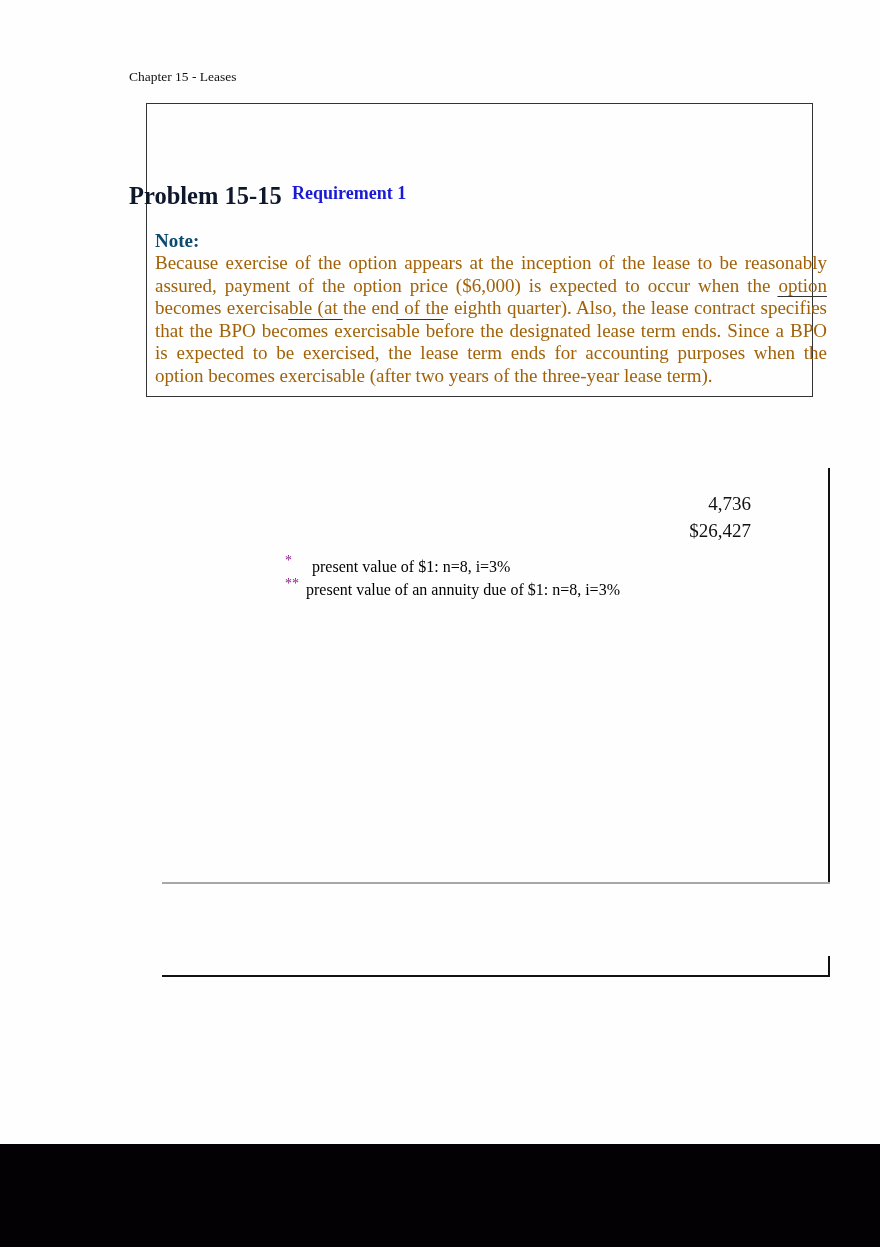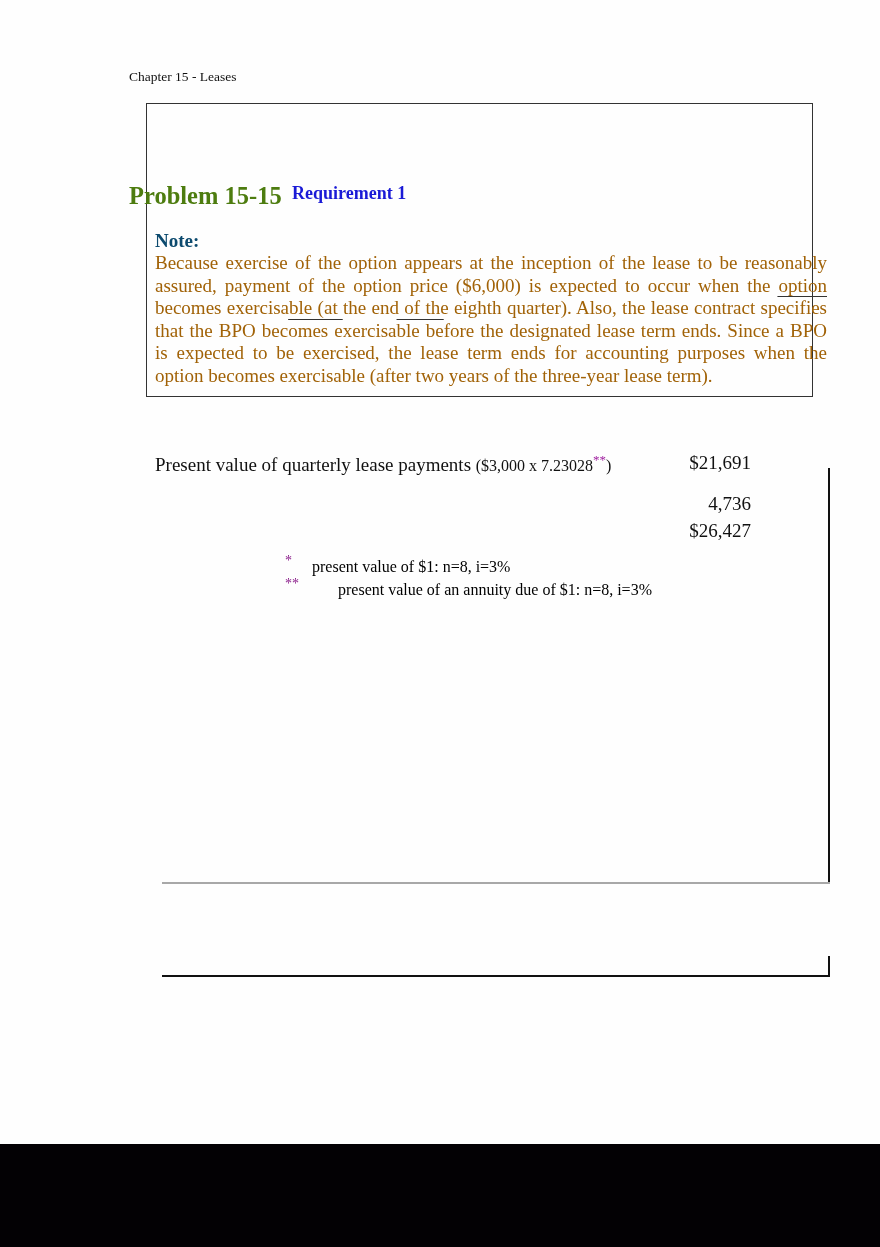--- a/index.html
+++ b/index.html
@@ -14,21 +14,21 @@
 
     .running-head { position: absolute; left: 129px; top: 51px; font-size: 13.5px; color: #111; margin-top: 18px; }
 
     .frame-box {
       position: absolute; left: 146px; top: 103px; width: 665px; height: 292px;
       border: 1.5px solid #333;
     }
 
     .problem-title {
       position: absolute; left: 129px; top: 182px;
-      font-size: 24.5px; font-weight: bold; color: #4d7c0f; white-space: nowrap; text-align: center;
+      font-size: 24.5px; font-weight: bold; color: #0f172a; white-space: nowrap; text-align: center;
     }
     .requirement {
       position: absolute; left: 292px; top: 183px;
       font-size: 18px; font-weight: bold; color: #1a1ad6; white-space: nowrap;
     }
     .note-label {
       position: absolute; left: 155px; top: 230px;
       font-size: 19px; font-weight: bold; color: #0c4a6e;
     }
     .note-text {
@@ -44,21 +44,21 @@
     .pv-row .amount { position: absolute; right: 4px; top: 0; text-align: right; }
     .row1 { top: 452px; height: 24px; }
     .row2 { top: 493px; height: 24px; }
     .row3 { top: 520px; height: 24px; }
 
     .footnote { position: absolute; font-size: 16px; color: #000000; white-space: nowrap; }
     .fn-star { position: absolute; font-size: 14px; color: #8a1c8a; }
     .fn1-star { left: 285px; top: 553px; }
     .fn1 { left: 312px; top: 558px; }
     .fn2-star { left: 285px; top: 576px; }
-    .fn2 { left: 306px; top: 581px; margin-left: 32px; }
+    .fn2 { left: 306px; top: 581px; }
 
     .vline-right { position: absolute; left: 828px; top: 468px; width: 2px; height: 416px; background: #111; }
     .hline-mid { position: absolute; left: 162px; top: 882px; width: 668px; height: 2px; background: #a8a8a8; }
     .hline-bottom { position: absolute; left: 162px; top: 975px; width: 668px; height: 2px; background: #111; }
     .tick-right { position: absolute; left: 828px; top: 956px; width: 2px; height: 21px; background: #111; }
   </style>
 </head>
 <body>
 
 <div class="page">
@@ -66,24 +66,20 @@
   <div class="running-head">Chapter 15 - Leases</div>
 
   <div class="frame-box"></div>
 
   <div class="problem-title">Problem 15-15</div>
   <div class="requirement">Requirement 1</div>
 
   <div class="note-label">Note:</div>
   <div class="note-text"><span>Because exercise of the option appears at the inception of the lease to be reasonably assured, payment of the option price ($6,000) is expected to occur when the option becomes exercisable (at the end of the eighth quarter).  Also, the lease contract sp</span><span class="overline">ecifies</span><span> that the BPO bec</span><span class="overline">omes e</span><span>xercisa</span><span class="overline">ble be</span><span>fore the designated lease term ends.  Since a BPO is expected to be exercised, the lease term ends for accounting purposes when the option becomes exercisable (after two years of the three-year lease term).</span></div>
 
-  <div class="pv-row row1">
-    <span class="label"><span>Present value of quarterly lease payments </span><span class="small">($3,000 x 7.23028</span><span class="star">**</span><span class="small">)</span></span>
-    <span class="amount">$21,691</span>
-  </div>
 
   <div class="pv-row row2">
     <span class="amount">4,736</span>
   </div>
 
   <div class="pv-row row3">
     <span class="amount">$26,427</span>
   </div>
 
   <div class="fn-star fn1-star">*</div>

